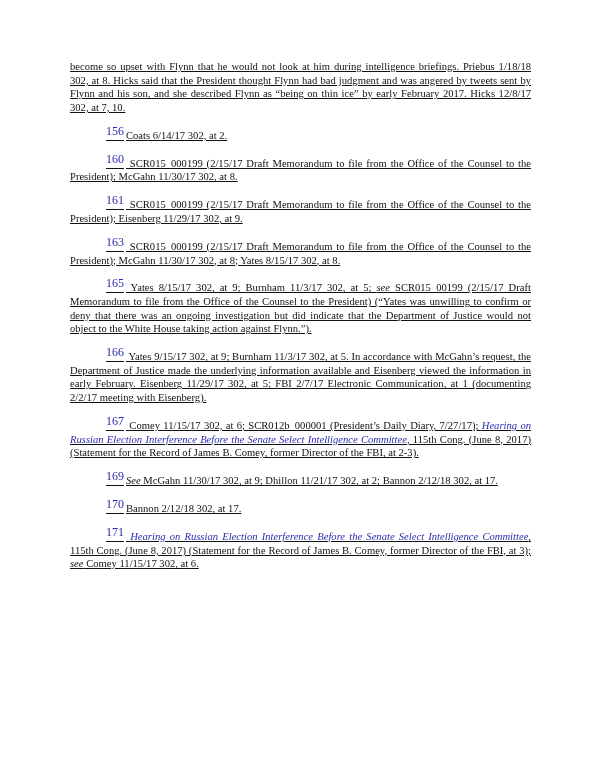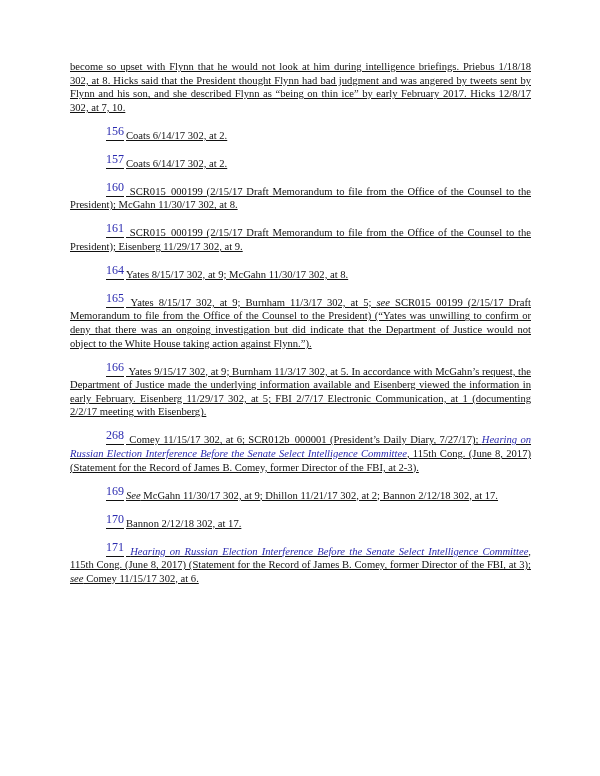--- a/index.html
+++ b/index.html
@@ -18,24 +18,23 @@
   .link { color: #2b2bb0; font-style: italic; }
   .it { font-style: italic; }
 </style>
 </head>
 <body>
 
 <div class="page">
   <p class="para">become so upset with Flynn that he would not look at him during intelligence briefings. Priebus 1/18/18 302, at 8. Hicks said that the President thought Flynn had bad judgment and was angered by tweets sent by Flynn and his son, and she described Flynn as “being on thin ice” by early February 2017. Hicks 12/8/17 302, at 7, 10.</p>
   <div id="footnotes">
       <p class="para fn"><span class="num">156</span><span>Coats 6/14/17 302, at 2.</span></p>
-      <p class="para fn"><span class="num">157</span><span>Coats 6/14/17 302, at 2.</span></p>
       <p class="para fn"><span class="num">160</span><span> SCR015_000199 (2/15/17 Draft Memorandum to file from the Office of the Counsel to the President); McGahn 11/30/17 302, at 8.</span></p>
       <p class="para fn"><span class="num">161</span><span> SCR015_000199 (2/15/17 Draft Memorandum to file from the Office of the Counsel to the President); Eisenberg 11/29/17 302, at 9.</span></p>
-      <p class="para fn"><span class="num">164</span><span>Yates 8/15/17 302, at 9; McGahn 11/30/17 302, at 8.</span></p>
+      <p class="para fn"><span class="num">163</span><span> SCR015_000199 (2/15/17 Draft Memorandum to file from the Office of the Counsel to the President); McGahn 11/30/17 302, at 8; Yates 8/15/17 302, at 8.</span></p>
       <p class="para fn"><span class="num">165</span><span> Yates 8/15/17 302, at 9; Burnham 11/3/17 302, at 5; </span><span class="it">see</span><span> SCR015_00199 (2/15/17 Draft Memorandum to file from the Office of the Counsel to the President) (“Yates was unwilling to confirm or deny that there was an ongoing investigation but did indicate that the Department of Justice would not object to the White House taking action against Flynn.”).</span></p>
       <p class="para fn"><span class="num">166</span><span> Yates 9/15/17 302, at 9; Burnham 11/3/17 302, at 5. In accordance with McGahn’s request, the Department of Justice made the underlying information available and Eisenberg viewed the information in early February. Eisenberg 11/29/17 302, at 5; FBI 2/7/17 Electronic Communication, at 1 (documenting 2/2/17 meeting with Eisenberg).</span></p>
-      <p class="para fn"><span class="num">268</span><span> Comey 11/15/17 302, at 6; SCR012b_000001 (President’s Daily Diary, 7/27/17); </span><span class="link">Hearing on Russian Election Interference Before the Senate Select Intelligence Committee</span><span>, 115th Cong. (June 8, 2017) (Statement for the Record of James B. Comey, former Director of the FBI, at 2-3).</span></p>
+      <p class="para fn"><span class="num">167</span><span> Comey 11/15/17 302, at 6; SCR012b_000001 (President’s Daily Diary, 7/27/17); </span><span class="link">Hearing on Russian Election Interference Before the Senate Select Intelligence Committee</span><span>, 115th Cong. (June 8, 2017) (Statement for the Record of James B. Comey, former Director of the FBI, at 2-3).</span></p>
       <p class="para fn"><span class="num">169</span><span class="it">See</span><span> McGahn 11/30/17 302, at 9; Dhillon 11/21/17 302, at 2; Bannon 2/12/18 302, at 17.</span></p>
       <p class="para fn"><span class="num">170</span><span>Bannon 2/12/18 302, at 17.</span></p>
       <p class="para fn"><span class="num">171</span><span> </span><span class="link">Hearing on Russian Election Interference Before the Senate Select Intelligence Committee</span><span>, 115th Cong. (June 8, 2017) (Statement for the Record of James B. Comey, former Director of the FBI, at 3); </span><span class="it">see</span><span> Comey 11/15/17 302, at 6.</span></p>
     </div>
 </div>
 
 </body></html>

